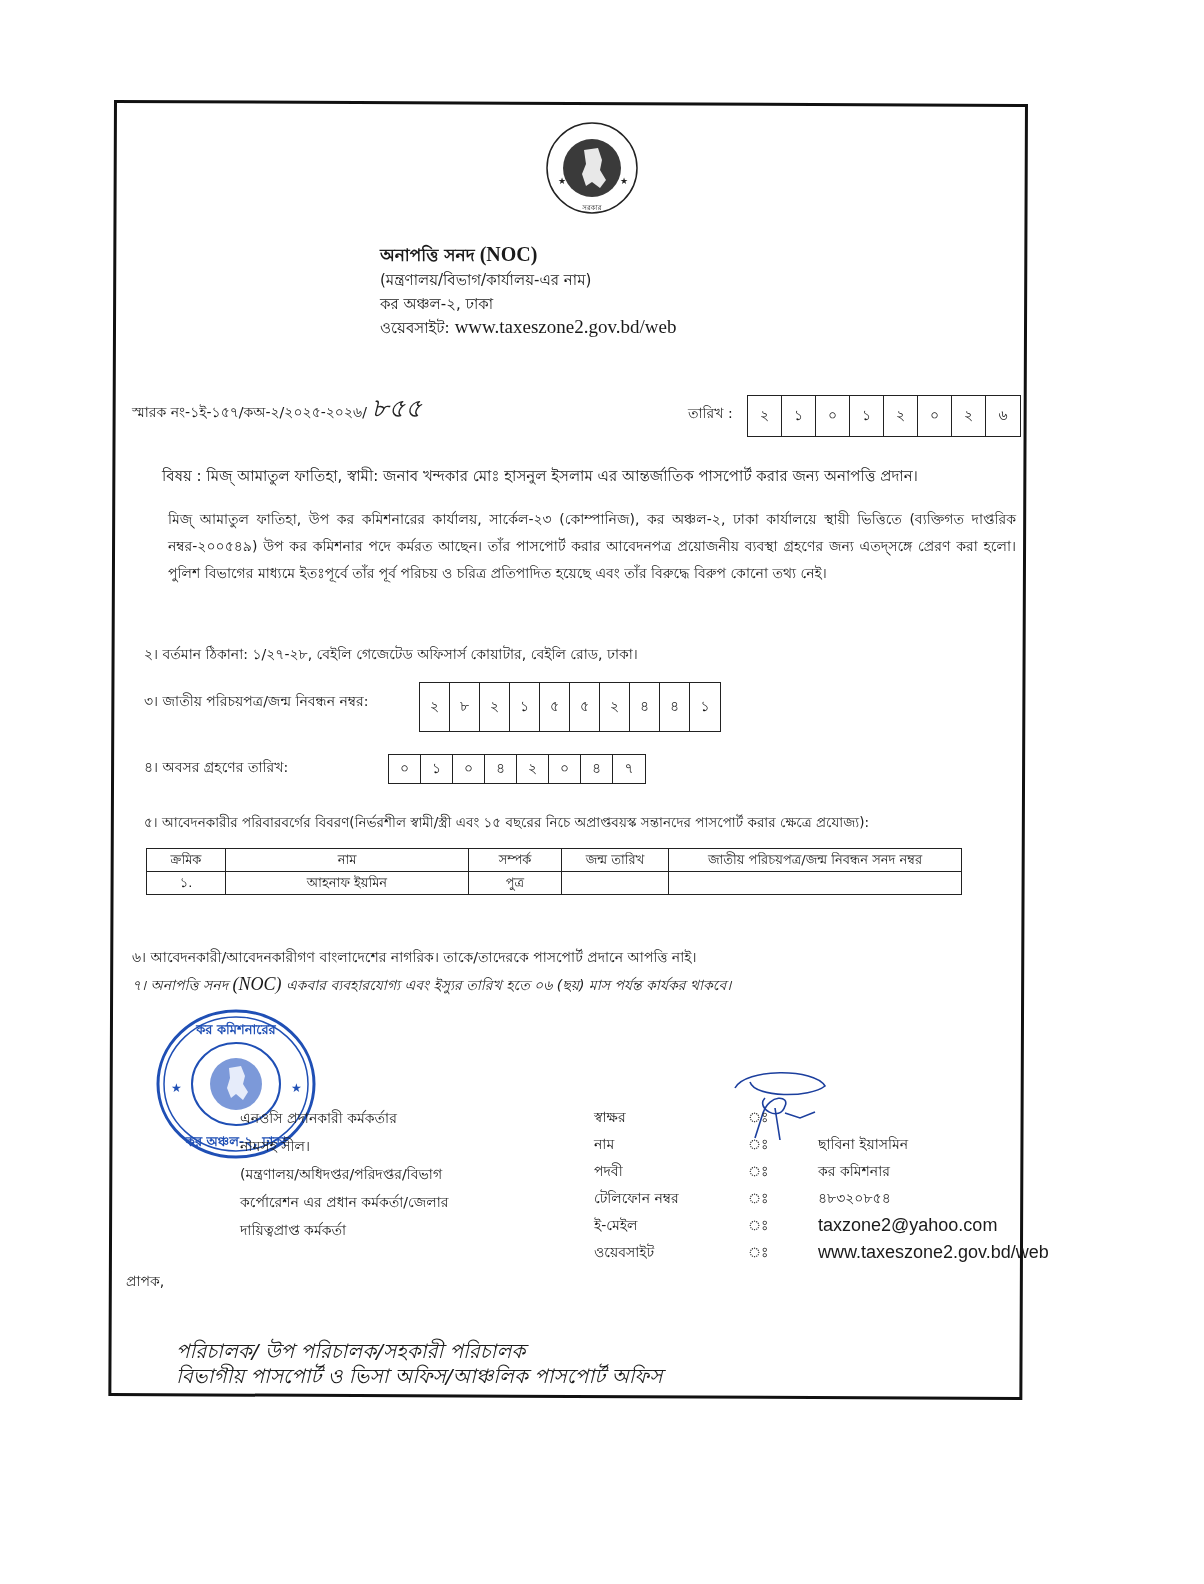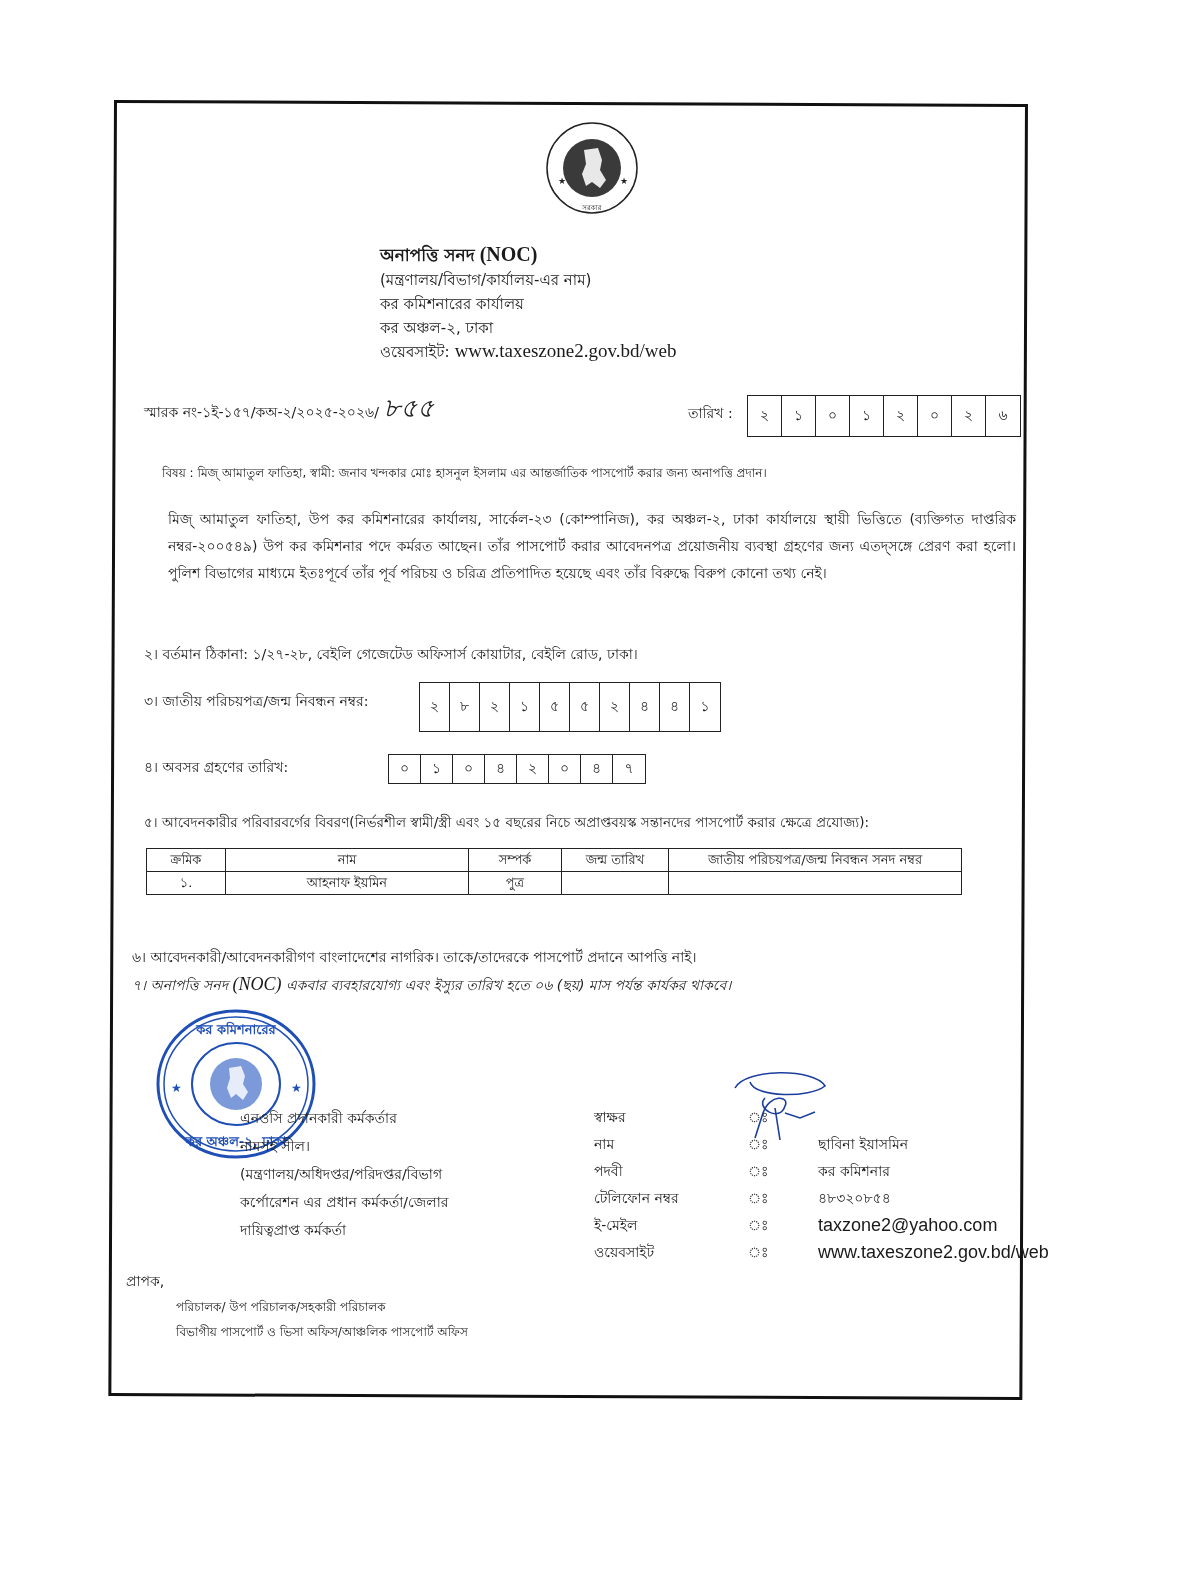--- a/index.html
+++ b/index.html
@@ -44,46 +44,45 @@
     <text x="52" y="90" font-size="7" text-anchor="middle" fill="#222">সরকার</text>
   </svg>
 </div>
 
 <div class="abs center-text" style="left:380px;width:440px;top:242px;">
   <div style="height:26px;">
     <span class="title">অনাপত্তি সনদ</span>
     <span class="title serif" style="font-size:20px;">(NOC)</span>
   </div>
   <div class="hdr" style="height:24px;">(মন্ত্রণালয়/বিভাগ/কার্যালয়-এর নাম)</div>
-  <div class="hdr" style="height:24px;">কর কমিশনারের কার্যালয়</div>
   <div class="hdr" style="height:24px;">কর অঞ্চল-২, ঢাকা</div>
   <div style="height:26px;">
     <span class="hdr">ওয়েবসাইট:</span>
     <span class="serif" style="font-size:19px;">www.taxeszone2.gov.bd/web</span>
   </div>
 </div>
 
-<div class="abs txt" style="left:144px;top:388px;">
+<div class="abs txt" style="left:132px;top:388px;">
   <span>স্মারক নং-১ই-১৫৭/কঅ-২/২০২৫-২০২৬/</span>
   <span class="handwriting">৮৫৫</span>
 </div>
 
 <div class="abs txt" style="left:688px;top:402px;">তারিখ :</div>
 <div class="abs digit-boxes" style="left:747px;top:395px;height:40px;">
   <div class="cell" style="width:34px;">২</div>
   <div class="cell" style="width:34px;">১</div>
   <div class="cell" style="width:34px;">০</div>
   <div class="cell" style="width:34px;">১</div>
   <div class="cell" style="width:34px;">২</div>
   <div class="cell" style="width:34px;">০</div>
   <div class="cell" style="width:34px;">২</div>
   <div class="cell" style="width:34px;">৬</div>
 </div>
 
-<div class="abs txt" style="left:162px;top:464px;font-size:12px;">বিষয় : মিজ্ আমাতুল ফাতিহা, স্বামী: জনাব খন্দকার মোঃ হাসনুল ইসলাম এর আন্তর্জাতিক পাসপোর্ট করার জন্য অনাপত্তি প্রদান।</div>
+<div class="abs txt" style="left:162px;top:464px;font-size:15px;">বিষয় : মিজ্ আমাতুল ফাতিহা, স্বামী: জনাব খন্দকার মোঃ হাসনুল ইসলাম এর আন্তর্জাতিক পাসপোর্ট করার জন্য অনাপত্তি প্রদান।</div>
 
 <div class="abs para" style="left:168px;top:506px;width:848px;">মিজ্ আমাতুল ফাতিহা, উপ কর কমিশনারের কার্যালয়, সার্কেল-২৩ (কোম্পানিজ), কর অঞ্চল-২, ঢাকা কার্যালয়ে স্থায়ী ভিত্তিতে (ব্যক্তিগত দাপ্তরিক নম্বর-২০০৫৪৯) উপ কর কমিশনার পদে কর্মরত আছেন। তাঁর পাসপোর্ট করার আবেদনপত্র প্রয়োজনীয় ব্যবস্থা গ্রহণের জন্য এতদ্সঙ্গে প্রেরণ করা হলো। পুলিশ বিভাগের মাধ্যমে ইতঃপূর্বে তাঁর পূর্ব পরিচয় ও চরিত্র প্রতিপাদিত হয়েছে এবং তাঁর বিরুদ্ধে বিরুপ কোনো তথ্য নেই।</div>
 
 <div class="abs txt" style="left:144px;top:643px;">২। বর্তমান ঠিকানা: ১/২৭-২৮, বেইলি গেজেটেড অফিসার্স কোয়াটার, বেইলি রোড, ঢাকা।</div>
 
 <div class="abs txt" style="left:144px;top:690px;">৩। জাতীয় পরিচয়পত্র/জন্ম নিবন্ধন নম্বর:</div>
 <div class="abs digit-boxes" style="left:419px;top:682px;height:48px;">
   <div class="cell" style="width:30px;">২</div>
   <div class="cell" style="width:30px;">৮</div>
   <div class="cell" style="width:30px;">২</div>
@@ -195,16 +194,16 @@
       <span class="v en">taxzone2@yahoo.com</span>
   </div>
   <div class="sig-row">
     <span class="k">ওয়েবসাইট</span>
       <span class="c">ঃ</span>
       <span class="v en">www.taxeszone2.gov.bd/web</span>
   </div>
 </div>
 
 <div class="abs txt" style="left:126px;top:1270px;">প্রাপক,</div>
-<div class="abs" style="left:176px;top:1295px;font-size:12px;line-height:25px;">
+<div class="abs" style="left:176px;top:1339px;font-size:20px;line-height:25px;font-style:italic;">
   <div>পরিচালক/ উপ পরিচালক/সহকারী পরিচালক</div>
   <div>বিভাগীয় পাসপোর্ট ও ভিসা অফিস/আঞ্চলিক পাসপোর্ট অফিস</div>
 </div>
 
 </body></html>

